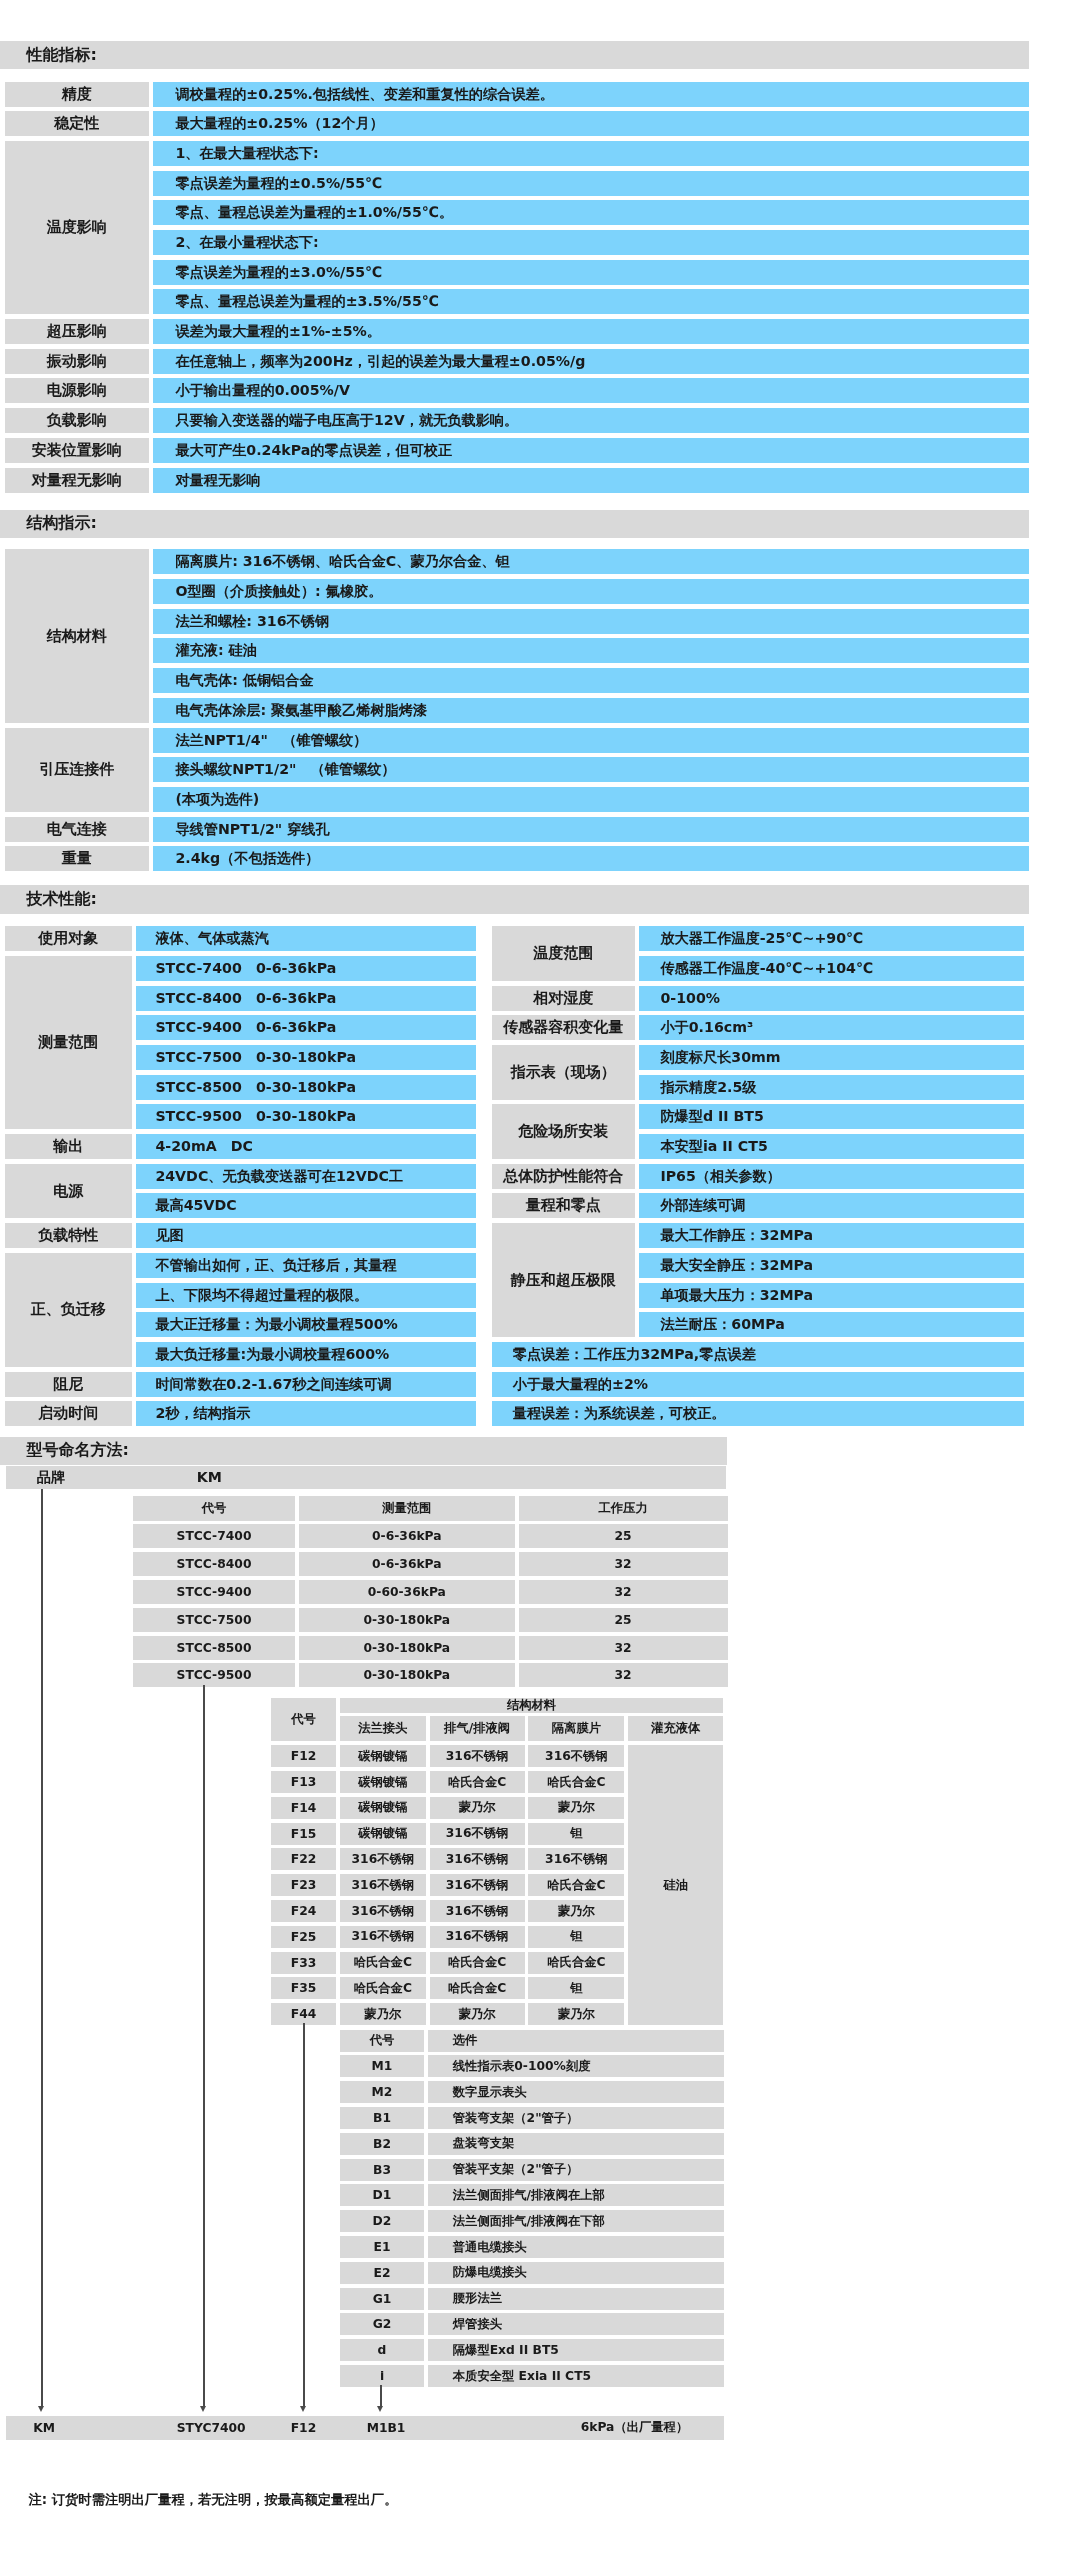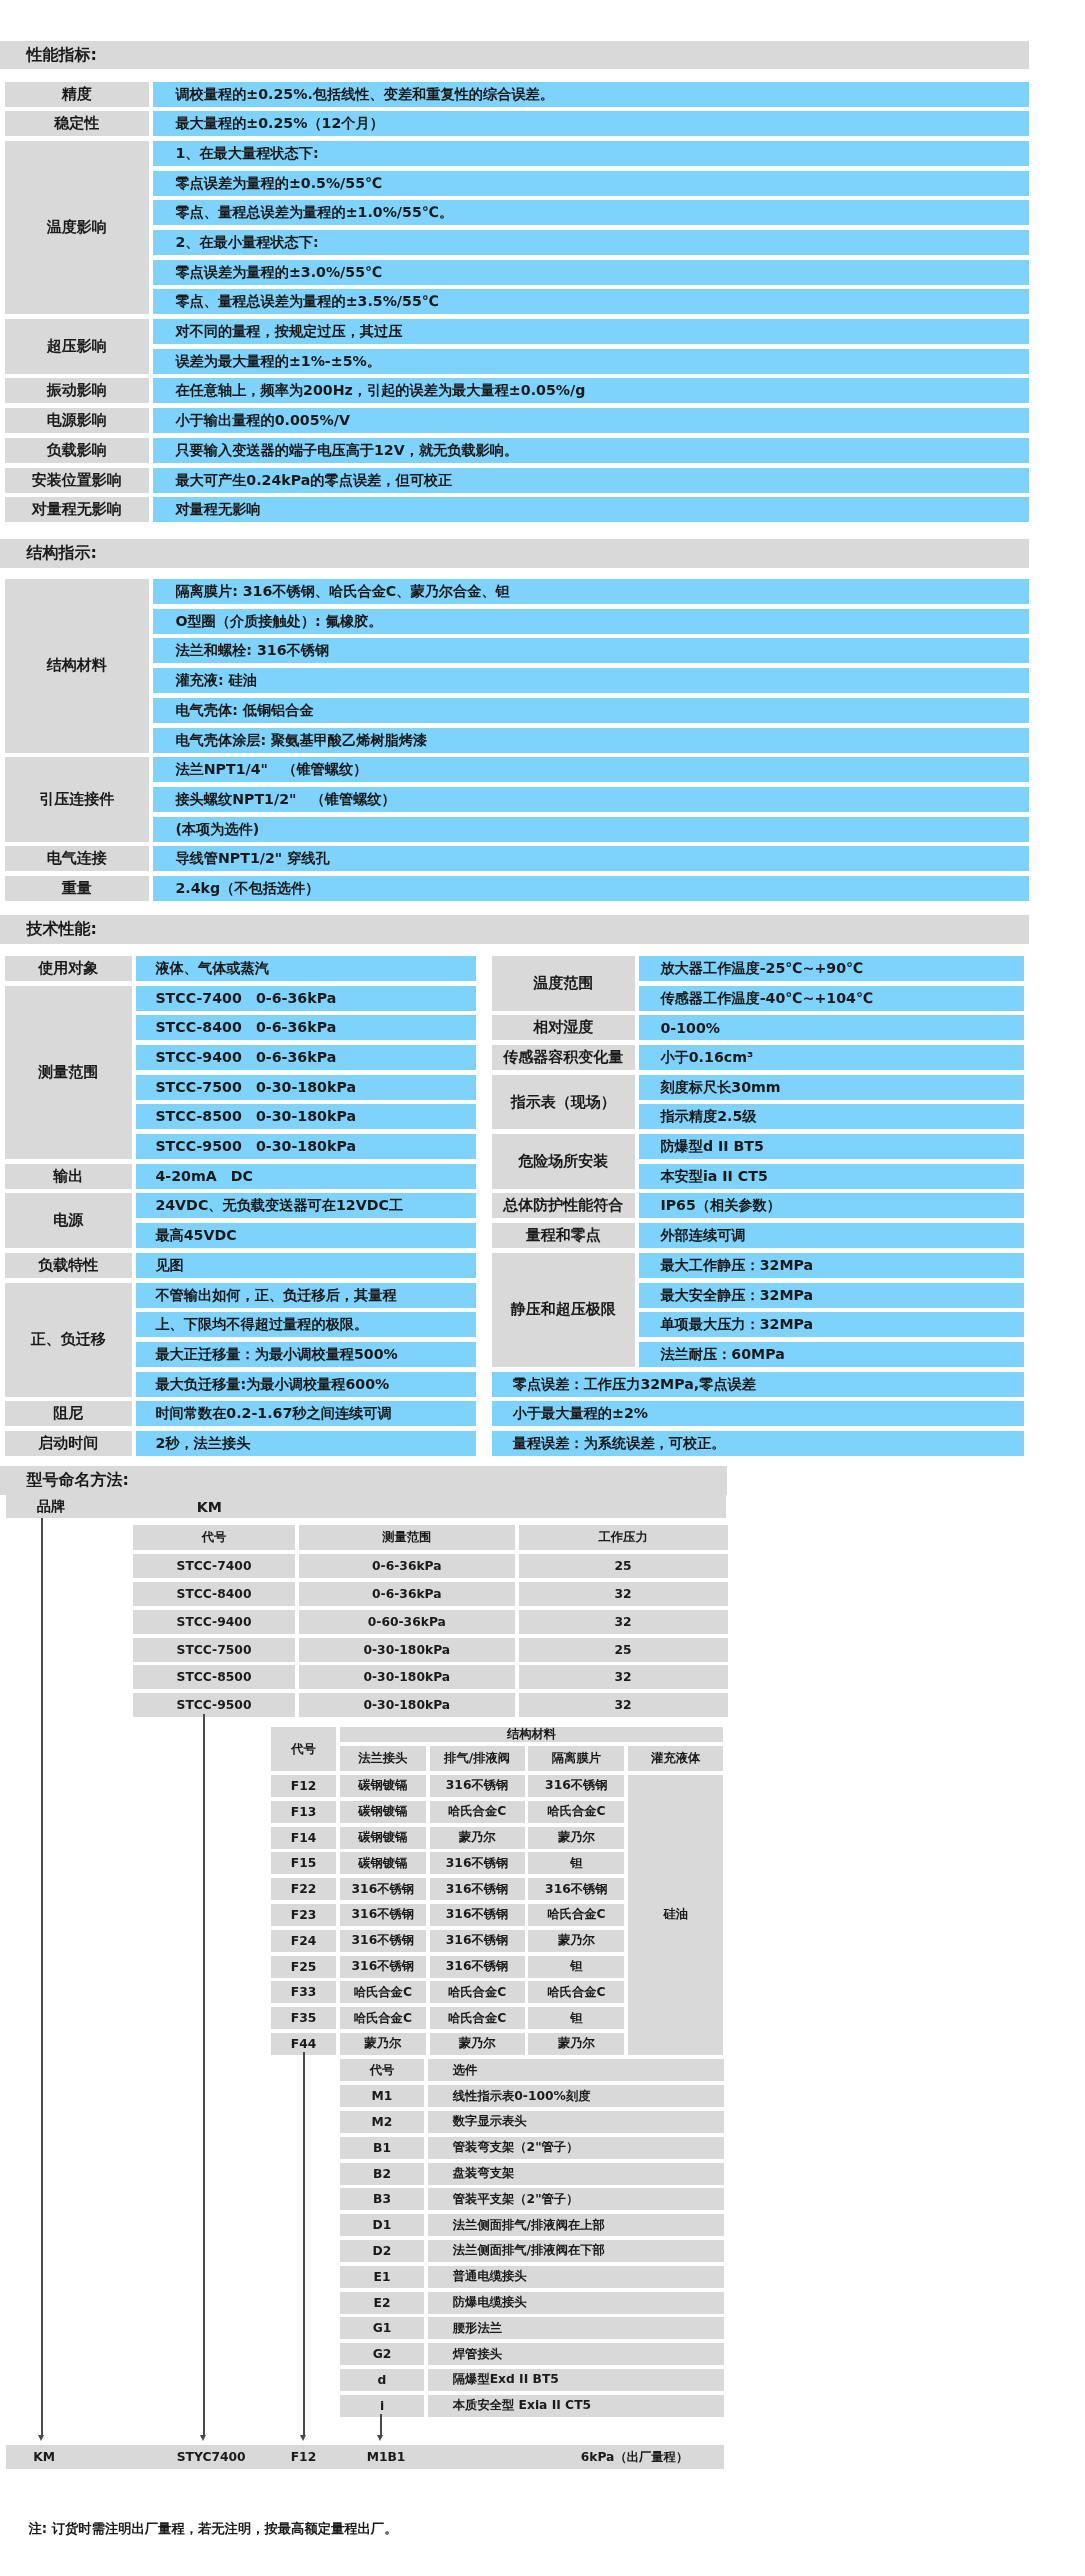--- a/index.html
+++ b/index.html
@@ -73,21 +73,20 @@
       <div class="val">零点误差为量程的±0.5%/55℃</div>
       <div class="val">零点、量程总误差为量程的±1.0%/55℃。</div>
       <div class="val">2、在最小量程状态下:</div>
       <div class="val">零点误差为量程的±3.0%/55℃</div>
       <div class="val">零点、量程总误差为量程的±3.5%/55℃</div>
     </div>
       </div>
     <div class="grp">
         <div class="lbl">超压影响</div>
         <div class="vals">
-      <div class="val">对不同的量程，按规定过压，其过压</div>
       <div class="val">误差为最大量程的±1%-±5%。</div>
     </div>
       </div>
     <div class="grp">
         <div class="lbl">振动影响</div>
         <div class="vals">
           <div class="val">在任意轴上，频率为200Hz，引起的误差为最大量程±0.05%/g</div>
         </div>
       </div>
     <div class="grp">
@@ -205,21 +204,21 @@
         </div>
       <div class="grp">
           <div class="lbl">阻尼</div>
           <div class="vals">
             <div class="val">时间常数在0.2-1.67秒之间连续可调</div>
           </div>
         </div>
       <div class="grp">
           <div class="lbl">启动时间</div>
           <div class="vals">
-            <div class="val">2秒，法兰接头</div>
+            <div class="val">2秒，结构指示</div>
           </div>
         </div>
     </div>
     <div class="tech-right">
       <div class="grp">
           <div class="lbl">温度范围</div>
           <div class="vals">
         <div class="val">放大器工作温度-25℃~+90℃</div>
         <div class="val">传感器工作温度-40℃~+104℃</div>
       </div>

